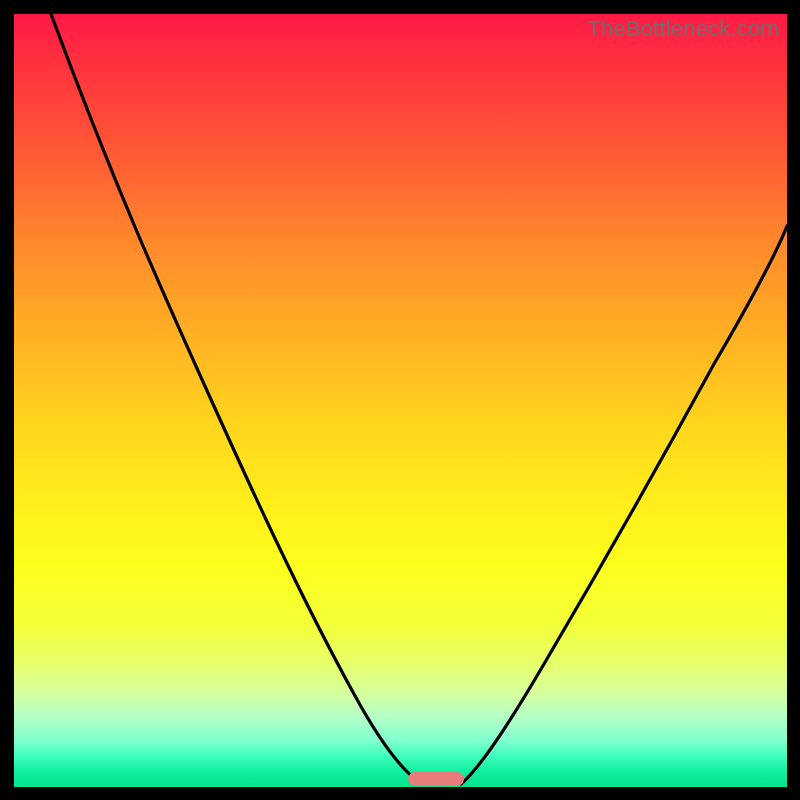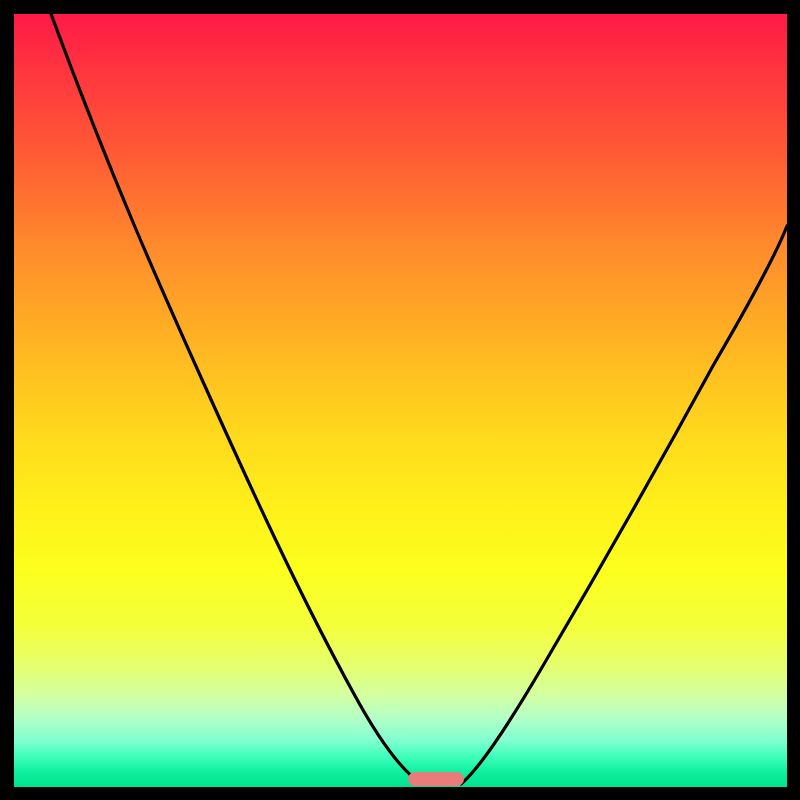--- a/index.html
+++ b/index.html
@@ -64,20 +64,21 @@
     background: #e77c7b;
     border-radius: 8px;
   }
 </style>
 </head>
 <body>
 
 <div class="container">
   <div class="plot-area">
 
+    <div class="watermark">TheBottleneck.com</div>
 
     <svg class="curves" viewBox="0 0 773 773" preserveAspectRatio="none">
 
       <path d="M 37 0
                C 100 170, 145 270, 190 370
                C 235 470, 285 580, 340 680
                C 370 735, 392 760, 408 770" fill="none" stroke="#000" stroke-width="3.2" stroke-linecap="round"></path>
 
       <path d="M 447 770
                C 465 755, 495 710, 530 650

